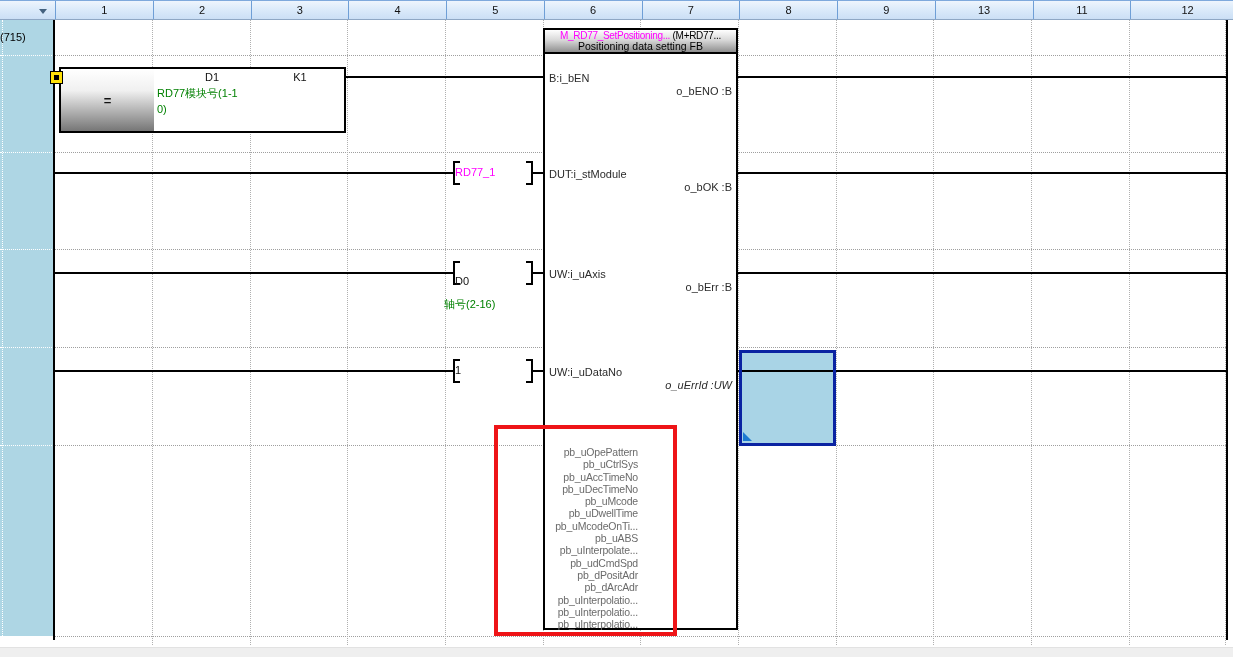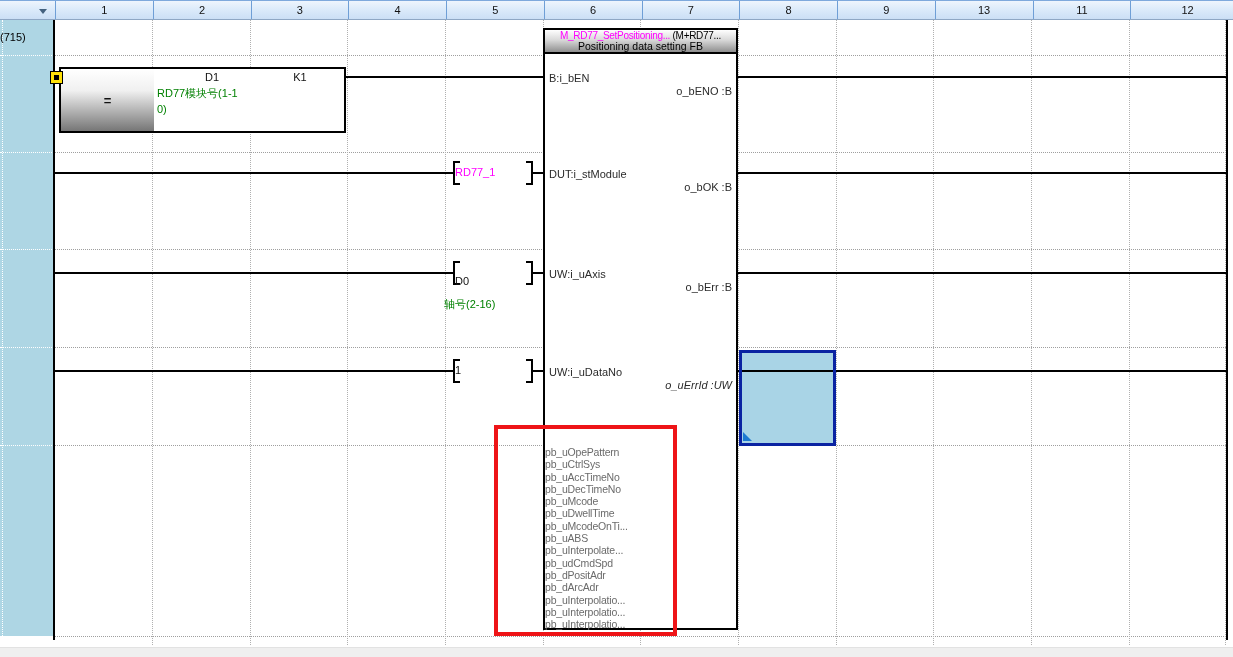--- a/index.html
+++ b/index.html
@@ -49,21 +49,21 @@
   
   .fb{left:543px;top:28px;width:195px;height:602px;border:2px solid #000;background:#fff;
       box-sizing:border-box;z-index:14;}
   .fbhead{position:absolute;left:0;top:0;width:100%;height:24px;
           background:linear-gradient(180deg,#fefefe 0%,#d9d9d9 45%,#8f8f8f 100%);
           border-bottom:2px solid #000;box-sizing:border-box;text-align:center;}
   .fbtitle{font-size:10px;line-height:11px;white-space:nowrap;letter-spacing:-0.3px;}
   .fbsub{font-size:10.5px;line-height:11px;color:#000;white-space:nowrap;}
   .pin-in{position:absolute;left:4px;height:13px;font-size:11px;color:#2b2b2b;white-space:nowrap;}
   .pin-out{position:absolute;right:4px;height:13px;font-size:11px;color:#2b2b2b;white-space:nowrap;margin-top:13px;}
-  .params{position:absolute;left:0;top:416px;width:93px;
+  .params{position:absolute;left:0;top:416px;width:93px;text-align:right;
           font-size:10.5px;line-height:12.3px;color:#6b6b6b;letter-spacing:-0.2px;white-space:nowrap;}
   
   .selfill{left:739px;top:350px;width:97px;height:96px;background:#a9d4e6;z-index:8;}
   .selborder{left:739px;top:350px;width:97px;height:96px;border:3px solid #0a23a2;
              box-sizing:border-box;z-index:20;}
   .seltri{left:743px;top:432px;width:9px;height:9px;background:#1f7ad1;
           clip-path:polygon(0 0,0 100%,100% 100%);z-index:21;}
   
   .redrect{left:494px;top:425px;width:183px;height:211px;border:4px solid #ee1417;
            box-sizing:border-box;z-index:30;}

